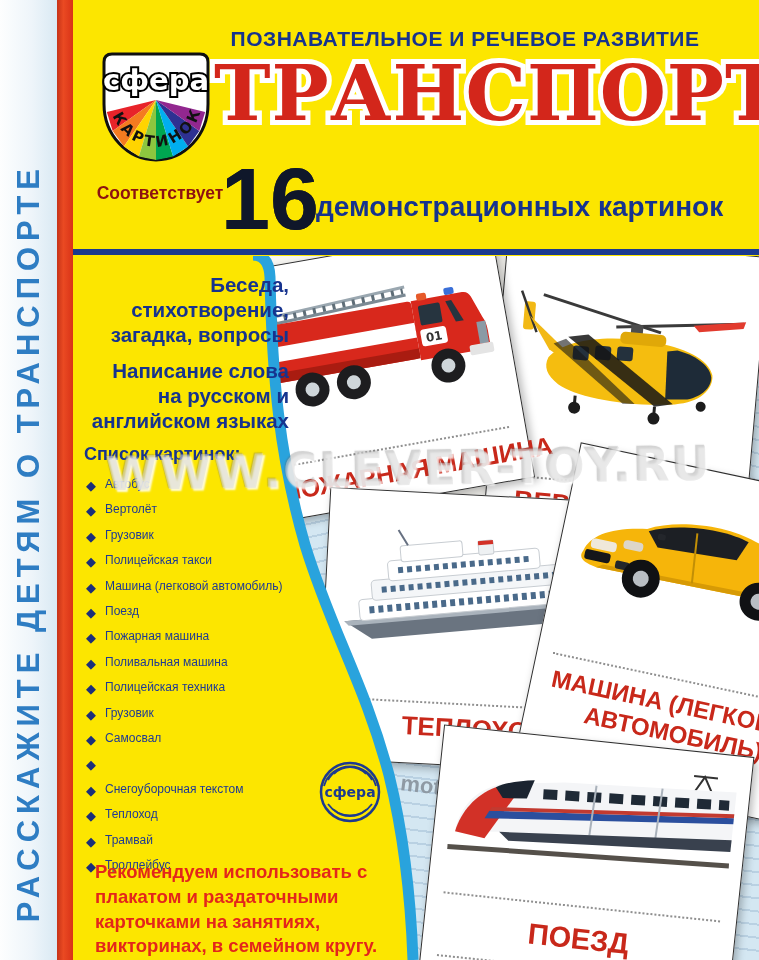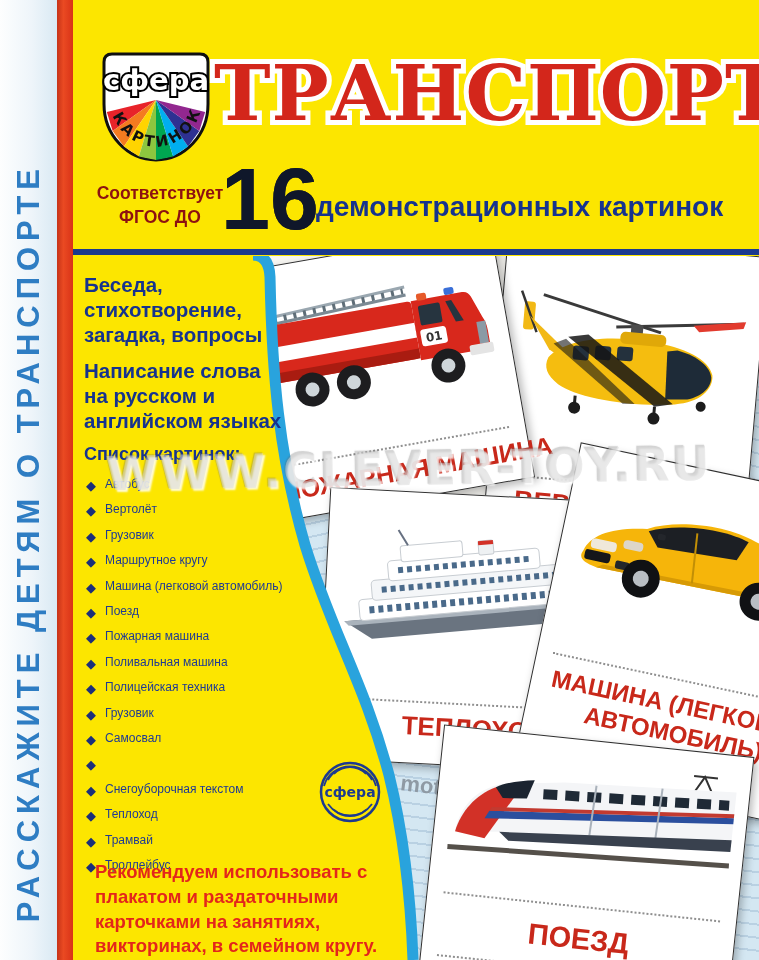--- a/index.html
+++ b/index.html
@@ -46,21 +46,21 @@
 
   
   .card{position:absolute;background:#fff;border:1.6px solid #2f2f2f;
         box-shadow:3px 4px 8px rgba(0,0,0,.28);}
   .caption{position:absolute;color:#c8281a;font-weight:bold;text-align:center;white-space:nowrap;}
   .dots{position:absolute;border-top:2px dotted #8f8f8f;height:0;}
 
   
   .curve-svg{position:absolute;left:0;top:0;z-index:7;pointer-events:none;}
   .panel-text{position:absolute;z-index:8;}
-  .feature{color:#16338e;font-weight:bold;font-size:20.5px;line-height:1.22;margin-bottom:11px;width:205px;}
+  .feature{color:#16338e;font-weight:bold;font-size:20.5px;line-height:1.22;margin-bottom:11px;width:205px;text-align:right;}
   .list-title{color:#16338e;font-weight:bold;font-size:18px;margin-bottom:8px;}
   .item-row{display:flex;align-items:flex-start;width:240px;line-height:22.4px;margin-bottom:1px;}
   .blt{color:#1b2f7a;font-size:13px;margin:2px 9px 0 2px;flex:0 0 auto;}
   .item-label{color:#1f3a93;font-size:12px;}
   .footnote{position:absolute;z-index:8;width:322px;color:#e3261b;font-weight:bold;
             font-size:18.5px;line-height:1.34;}
   .pubcircle{position:absolute;z-index:8;}
 
   
   .watermark{position:absolute;left:58px;top:441px;width:701px;text-align:center;z-index:40;
@@ -75,20 +75,21 @@
 
   <div class="header"></div>
 
   <div class="sidebar">
     <div class="vtext">
       <span>РАССКАЖИТЕ ДЕТЯМ О ТРАНСПОРТЕ</span>
     </div>
   </div>
   <div class="stripe"></div>
 
+  <div class="banner-top">ПОЗНАВАТЕЛЬНОЕ И РЕЧЕВОЕ РАЗВИТИЕ</div>
 
   <div class="logo">
     <svg width="112" height="124" viewBox="0 0 112 124">
       <defs>
         <clipPath id="shieldClip">
           <path d="M12,4 H100 Q108,4 108,12 V54 A52,56 0 0 1 4,54 V12 Q4,4 12,4 Z"></path>
         </clipPath>
         <path id="fanArc" d="M10,56 A47,51 0 0 0 102,56" fill="none"></path>
       </defs>
       <path d="M12,4 H100 Q108,4 108,12 V54 A52,56 0 0 1 4,54 V12 Q4,4 12,4 Z" fill="#ffffff" stroke="#101010" stroke-width="3"></path>
@@ -104,21 +105,20 @@
       </g>
       <text x="56" y="40" text-anchor="middle" font-family="DejaVu Sans" font-weight="bold" font-size="29" fill="#ffffff" stroke="#000000" stroke-width="4" paint-order="stroke">сфера</text>
       <text font-family="DejaVu Sans" font-weight="bold" font-size="15" fill="#111" letter-spacing="3">
         <textPath href="#fanArc" startOffset="10">КАРТИНОК</textPath>
       </text>
     </svg>
   </div>
 
   <div class="compliance">
     <div>Соответствует</div>
-    <div>ФГОС ДО</div>
   </div>
 
   <div class="title">
     <span class="t-stroke" aria-hidden="true">ТРАНСПОРТ</span>
     <span class="t-fill">ТРАНСПОРТ</span>
   </div>
 
   <div class="num16">16</div>
   <div class="num-caption">
     <div>демонстрационных картинок</div>
@@ -270,21 +270,21 @@
         <div class="item-row">
             <span class="blt">◆</span>
             <span class="item-label">Вертолёт</span>
           </div>
         <div class="item-row">
             <span class="blt">◆</span>
             <span class="item-label">Грузовик</span>
           </div>
         <div class="item-row">
             <span class="blt">◆</span>
-            <span class="item-label">Маршрутное кругу</span>
+            <span class="item-label">Полицейская такси</span>
           </div>
         <div class="item-row">
             <span class="blt">◆</span>
             <span class="item-label">Машина (легковой автомобиль)</span>
           </div>
         <div class="item-row">
             <span class="blt">◆</span>
             <span class="item-label">Поезд</span>
           </div>
         <div class="item-row">

